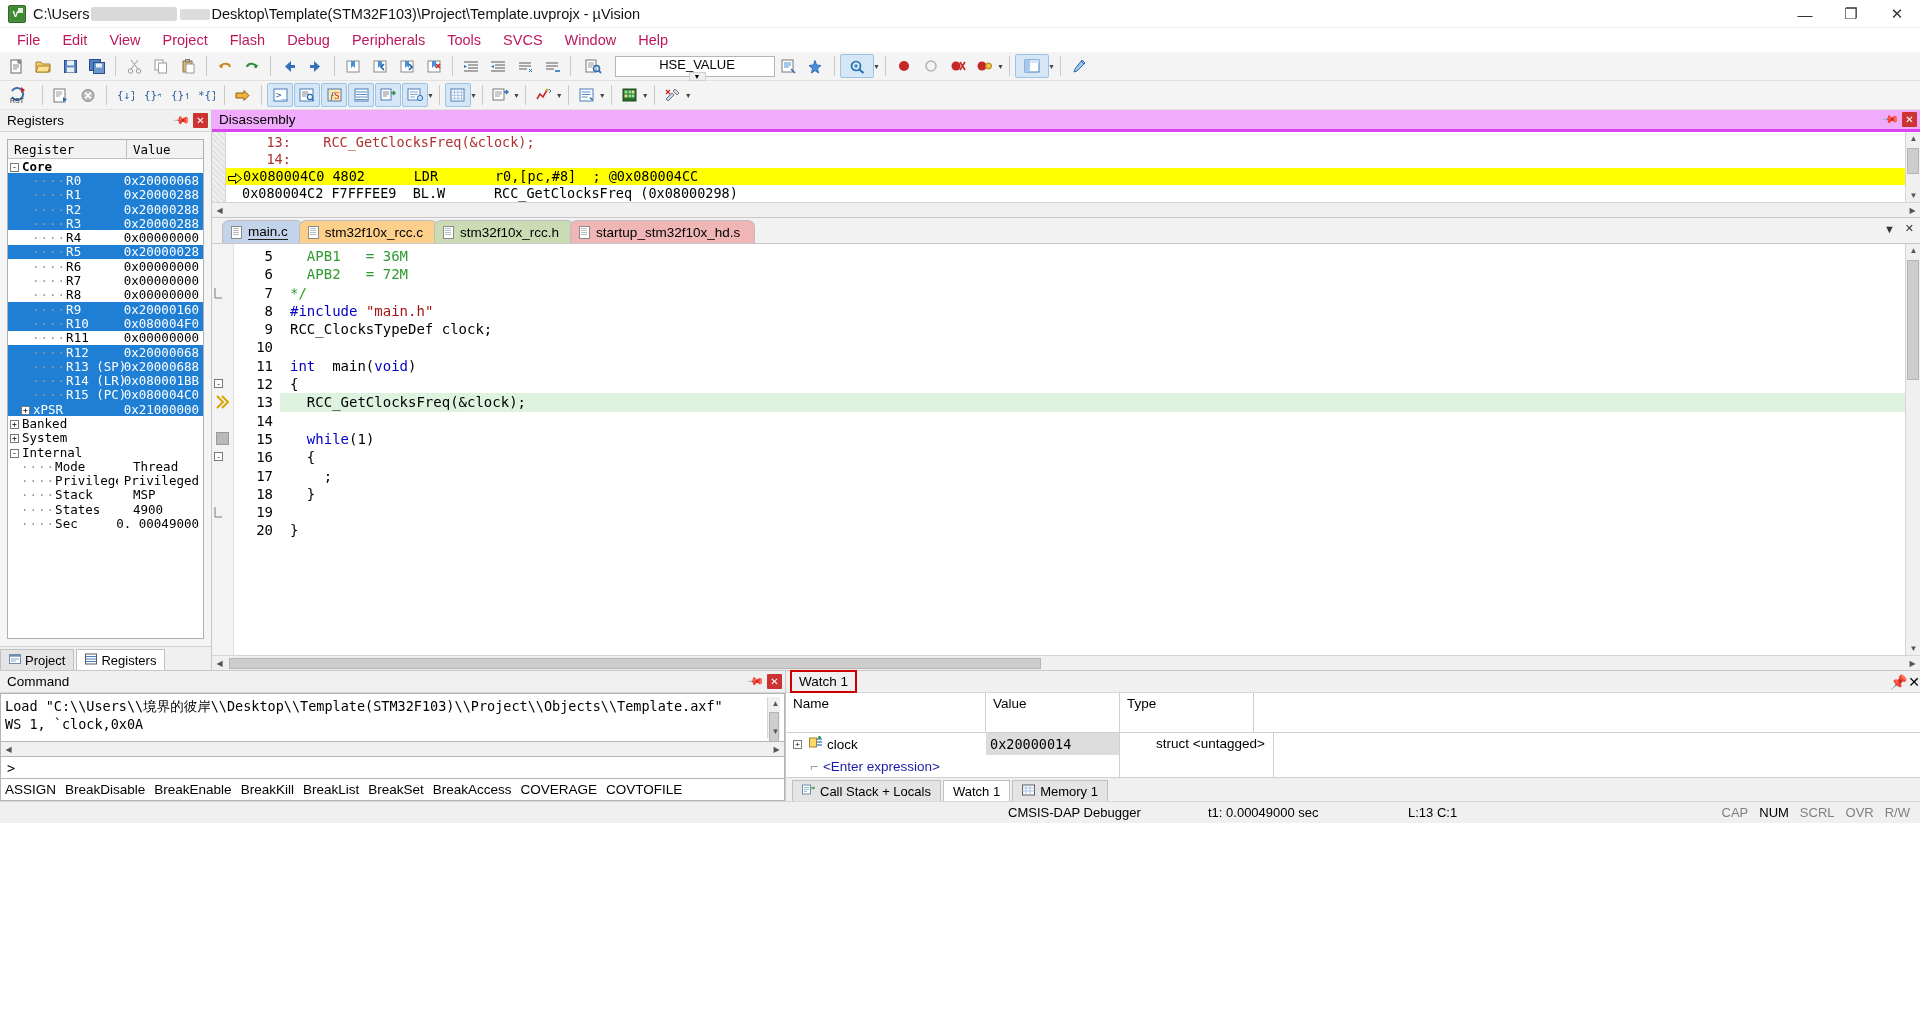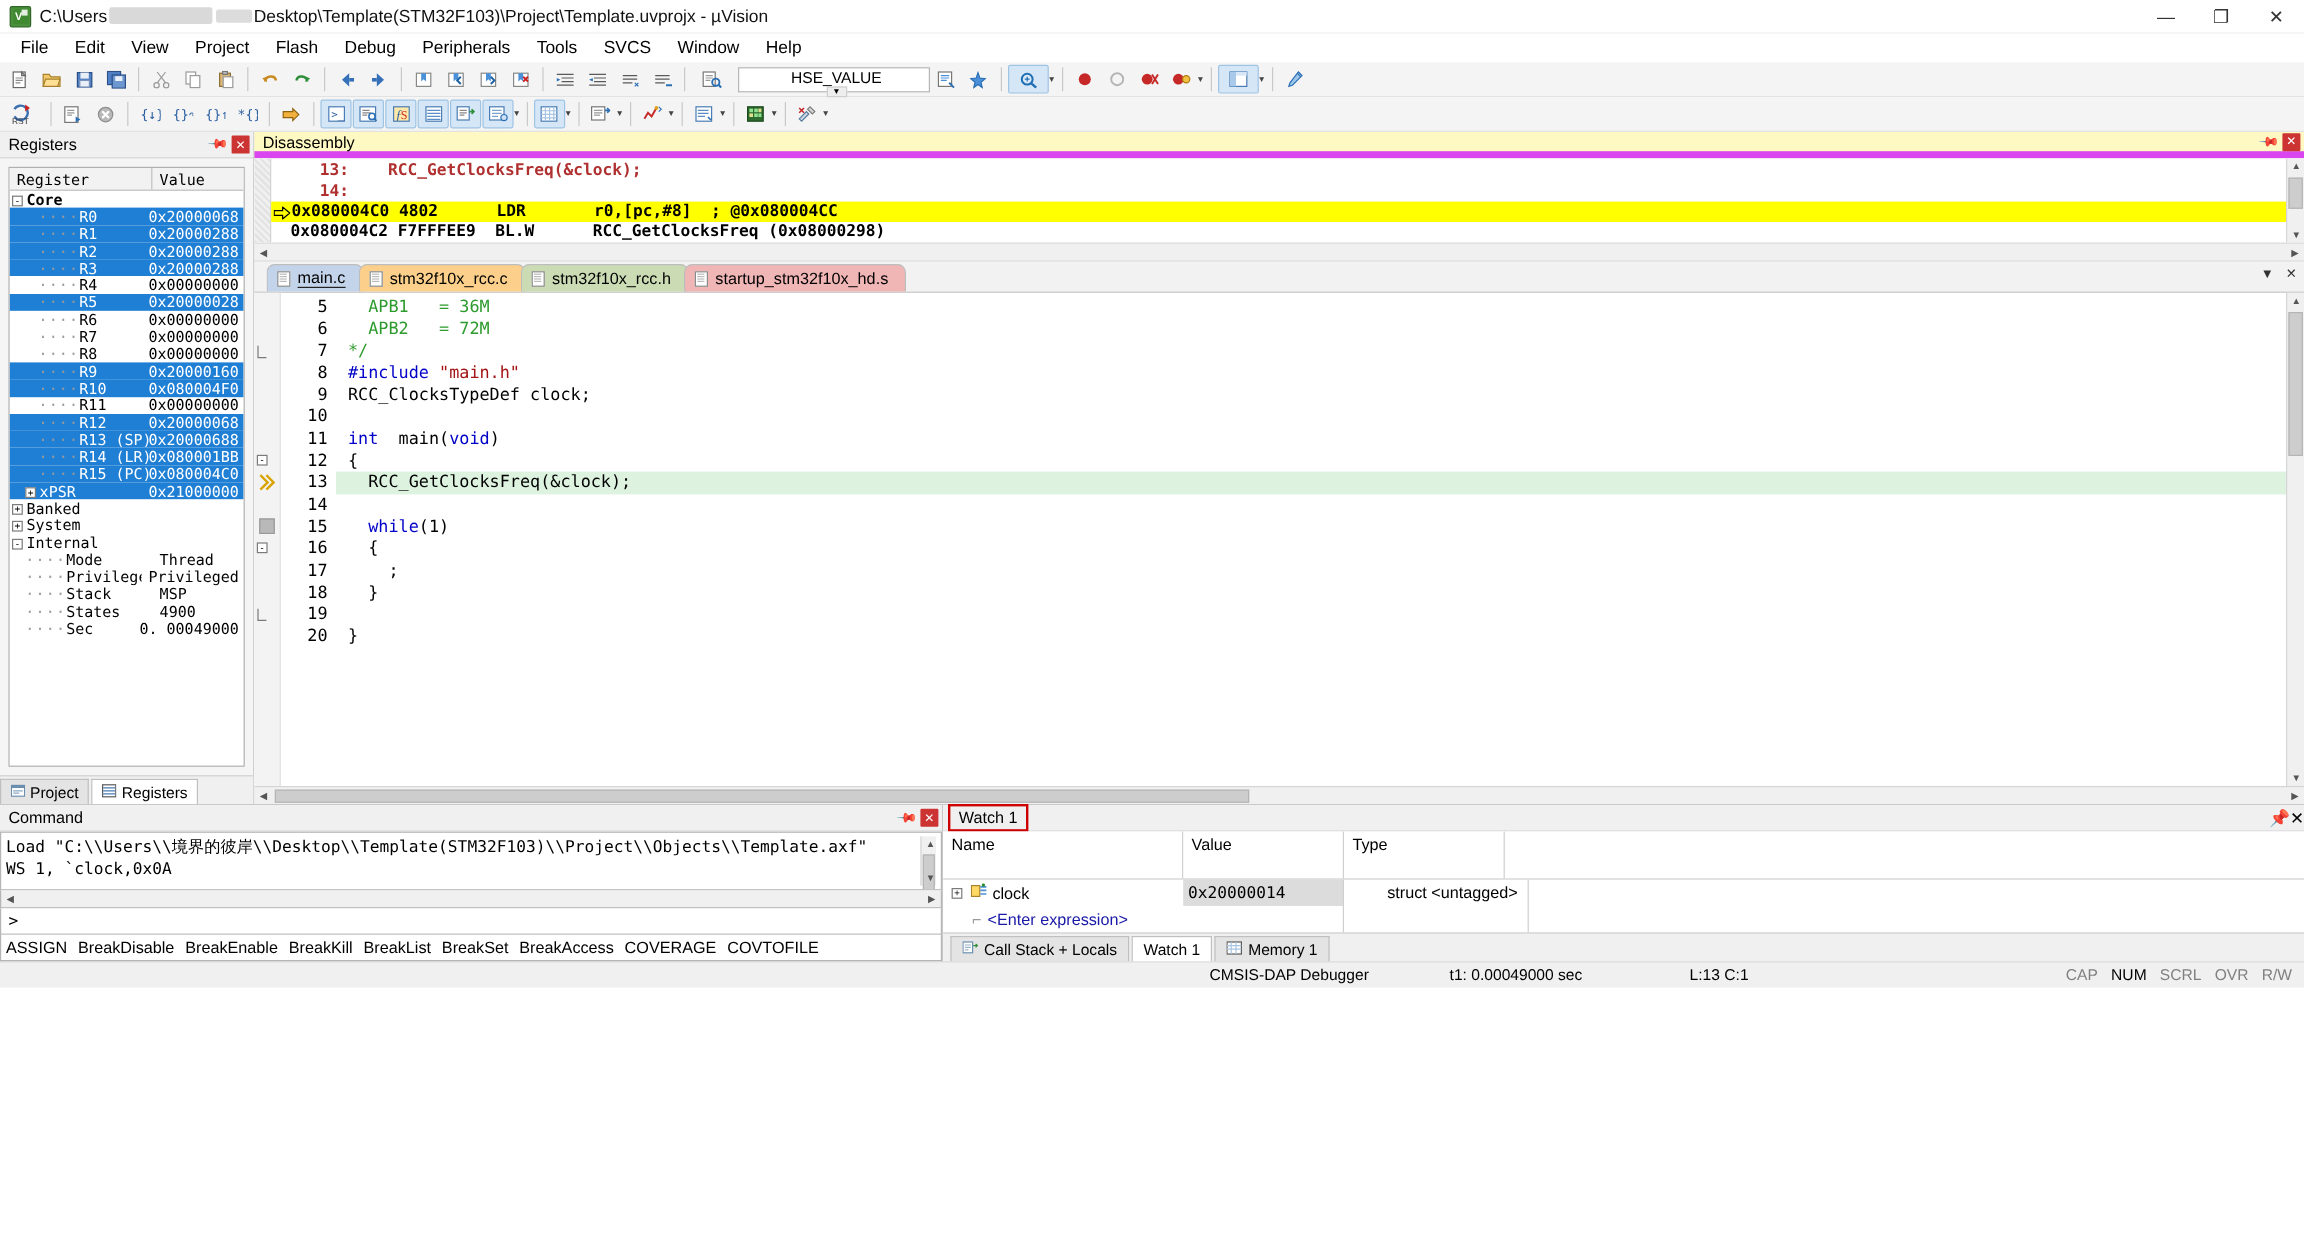--- a/index.html
+++ b/index.html
@@ -35,21 +35,21 @@
     background:#dcdcdc;border-radius:2px;vertical-align:-1px;margin:0 1px;
   }
   .wincontrols { position:absolute; right:0; top:0; display:flex; height:28px; }
   .wincontrols div {
     width:46px;height:28px;display:flex;align-items:center;justify-content:center;
     font-size:15px;color:#333;
   }
 
   
   #menubar { height:24px; display:flex; align-items:center; padding-left:6px; background:#fff; }
-  #menubar span { padding:3px 11px; font-size:14.5px; color:#000000; }
+  #menubar span { padding:3px 11px; font-size:14.5px; color:#be185d; }
 
   
   .toolbar {
     height:29px; display:flex; align-items:center; gap:1px;
     background:#f4f4f4; padding:0 3px;
     border-bottom:1px solid #e2e2e2;
   }
   .tbtn {
     width:26px;height:24px;display:flex;align-items:center;justify-content:center;
     font-size:13px;color:#3a3a3a;position:relative;border-radius:2px;
@@ -106,22 +106,22 @@
     font-size:13px; border:1px solid #c0c0c0; border-bottom:none; background:#e4e4e4;
     margin-right:2px;
   }
   .rtab.active { background:#fff; }
 
   
   #rightcol { flex:1; display:flex; flex-direction:column; min-width:0; }
 
   
   #disasm { height:108px; display:flex; flex-direction:column; border-bottom:1px solid #c8c8c8; }
-  #disasm .dockhdr { background:#fef9c3; border-bottom:6px solid #d946ef; }
-  #disasm-body { flex:1; display:flex; background:#fff; position:relative; overflow:hidden;font-weight:bold; }
+  #disasm .dockhdr { background:#f0abfc; border-bottom:3px solid #d946ef; }
+  #disasm-body { flex:1; display:flex; background:#fff; position:relative; overflow:hidden; }
   .gutter-strip { width:14px; background:#eaeaea; border-right:1px solid #d5d5d5;
       background-image:repeating-linear-gradient(45deg,#e3e3e3 0 2px,#f0f0f0 2px 4px); }
   .dz-lines { flex:1; font-size:13.5px; line-height:17px; padding-top:2px; white-space:pre; }
   .dl { height:17px; padding-left:16px; color:#000; }
   .dl.src { color:#b03030; }
   .dl.hl { background:#ffff00; padding-left:2px; display:flex; align-items:center; }
   .arrow-pc {
     display:inline-block;width:14px;height:11px;margin-right:1px;flex:0 0 auto;
   }
   .dscroll-v { width:15px; background:#f0f0f0; border-left:1px solid #d5d5d5; position:relative; }

